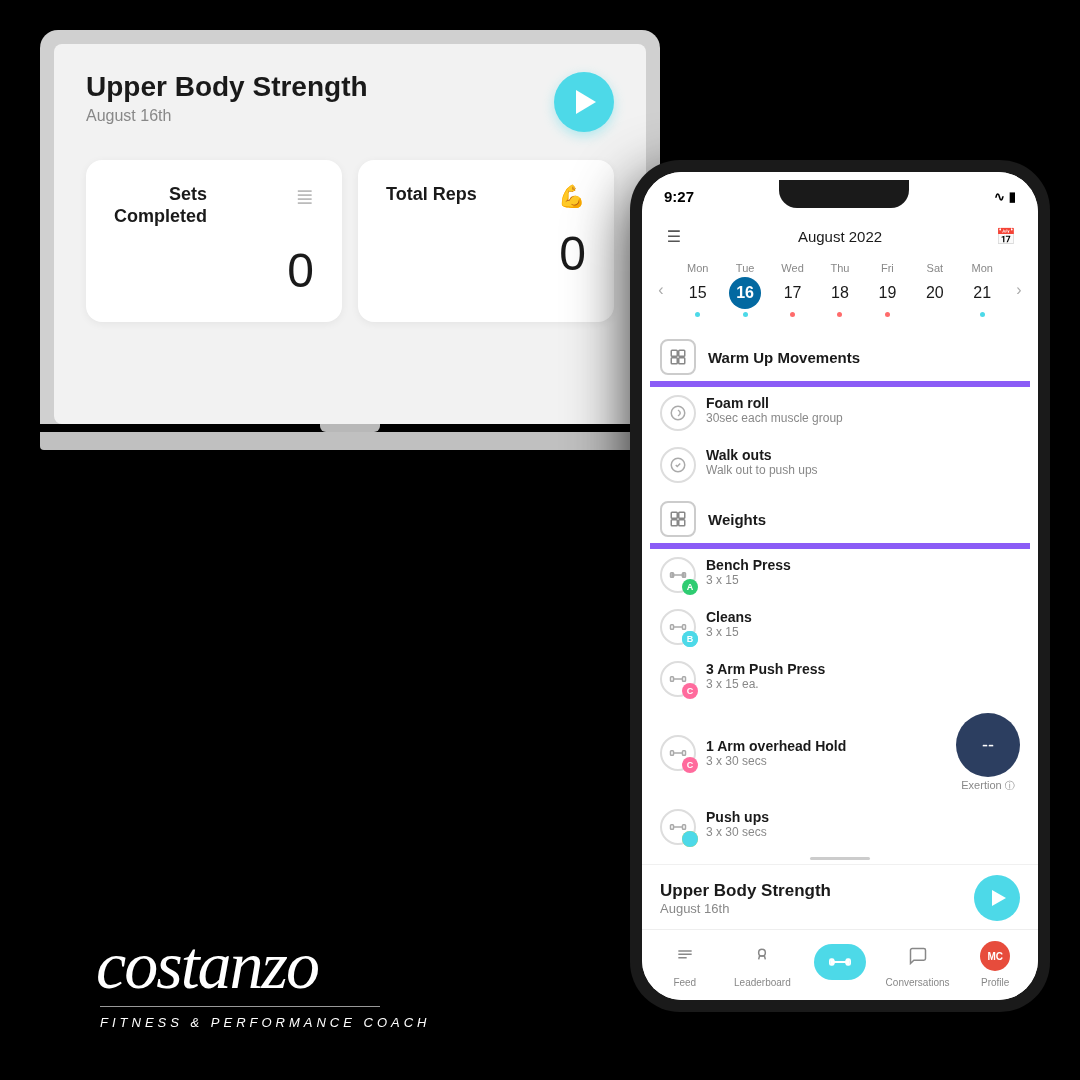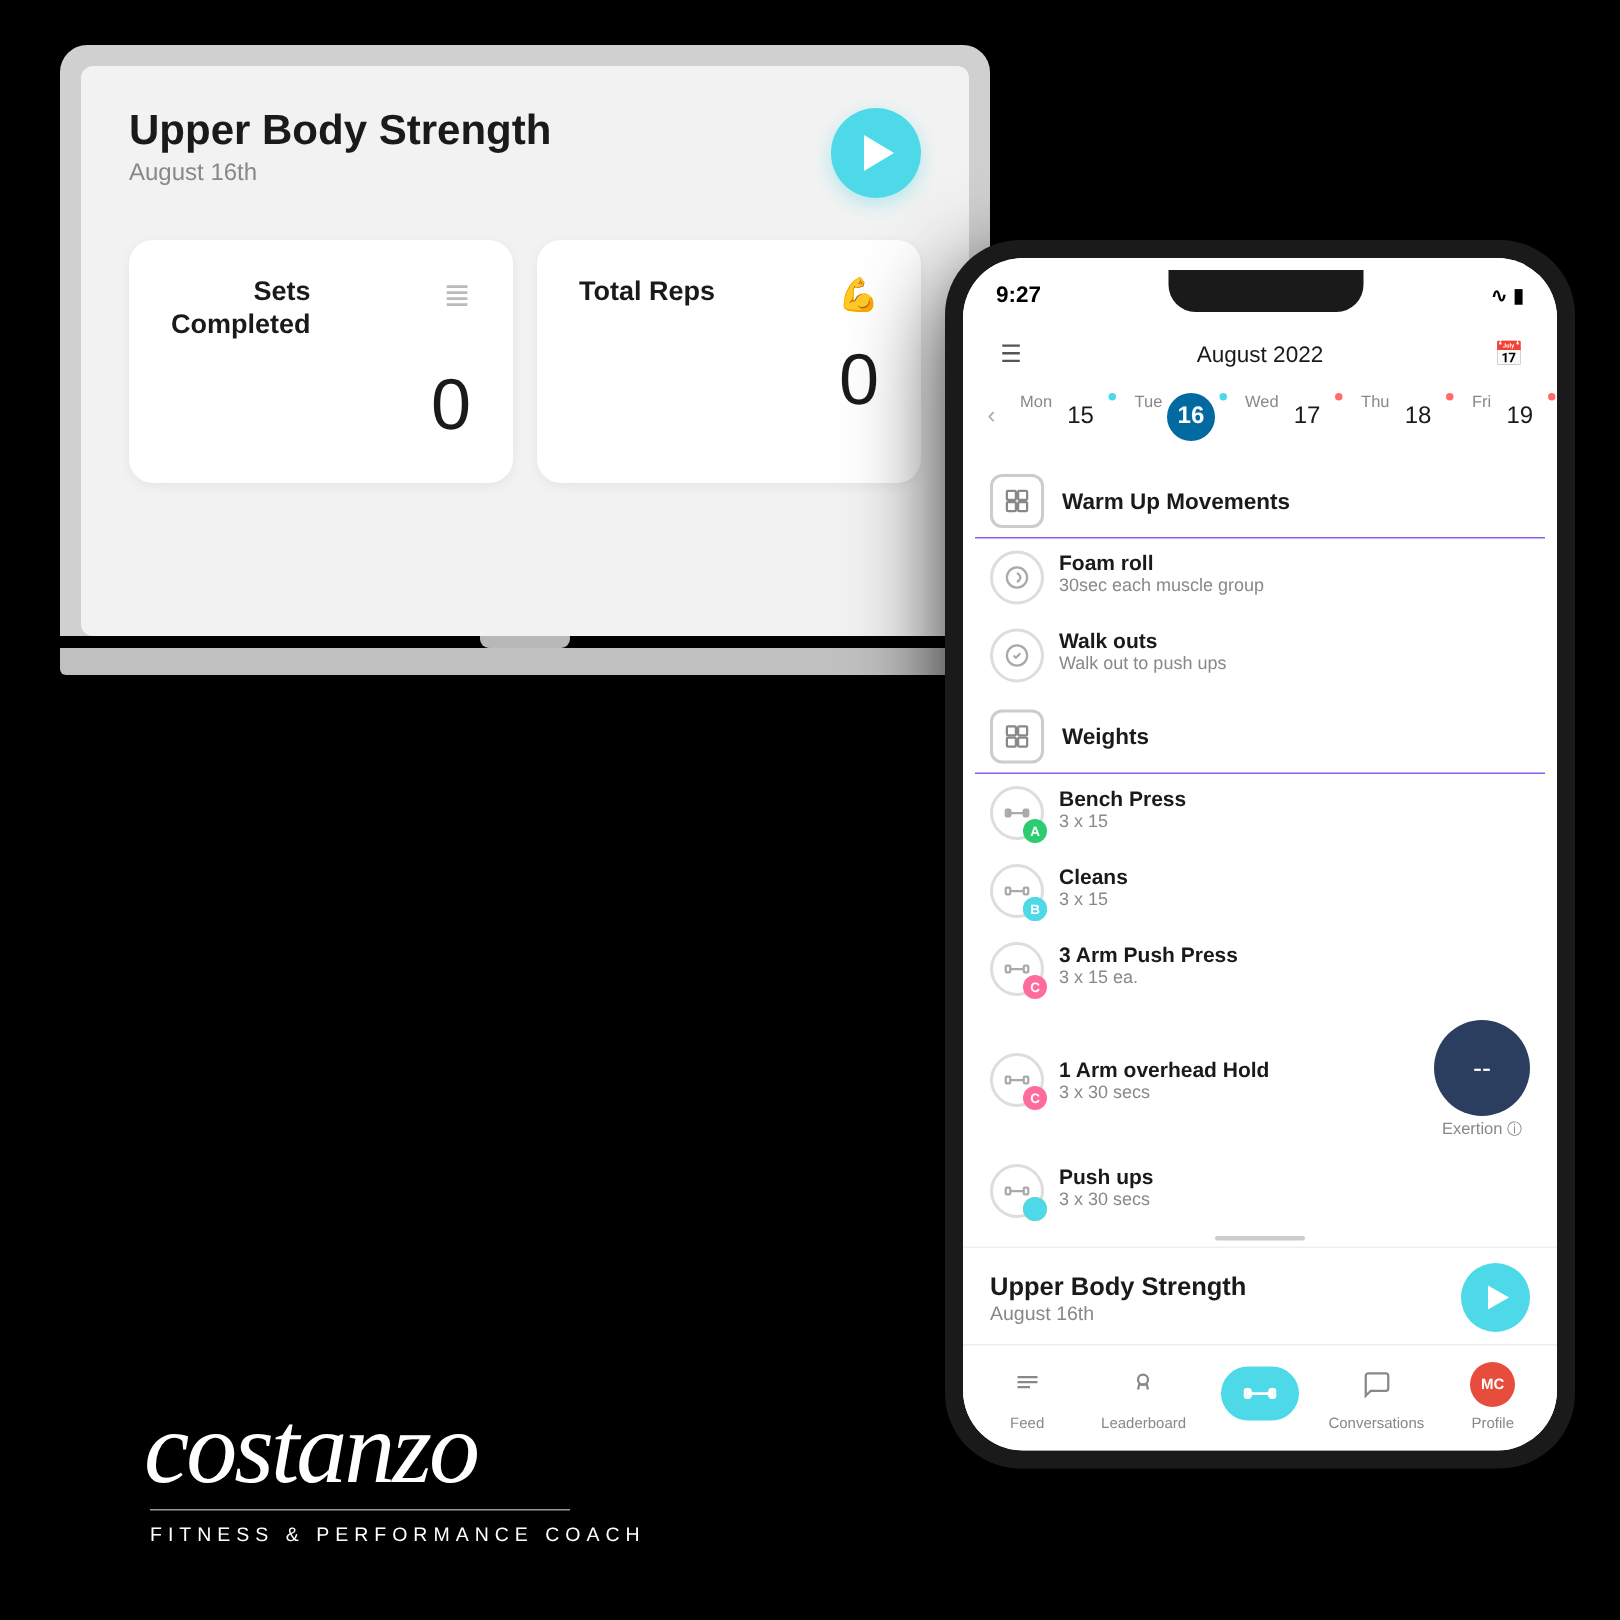--- a/index.html
+++ b/index.html
@@ -227,22 +227,22 @@
     }
 
     .week-days {
       display: flex;
       flex: 1;
       justify-content: space-around;
     }
 
     .day-cell {
       display: flex;
-      flex-direction: row;
-      align-items: flex-start;
+      flex-direction: column;
+      align-items: center;
       gap: 3px;
       padding: 4px 6px;
     }
 
     .day-name {
       font-size: 11px;
       color: #888;
       font-weight: 500;
     }
 
@@ -279,21 +279,21 @@
       padding: 0 8px;
       overflow-y: auto;
       max-height: 560px;
     }
 
     .section-header {
       display: flex;
       align-items: center;
       gap: 12px;
       padding: 10px 10px 6px;
-      border-bottom: 1px solid #8b5cf6;
+      border-bottom: 6px solid #8b5cf6;
     }
 
     .section-icon {
       width: 36px;
       height: 36px;
       border: 2px solid #ccc;
       border-radius: 8px;
       display: flex;
       align-items: center;
       justify-content: center;
@@ -479,20 +479,21 @@
     }
 
     .logo-tagline {
       font-size: 13px;
       color: white;
       letter-spacing: 4px;
       text-transform: uppercase;
       font-weight: 400;
       margin-top: 4px;
       margin-left: 4px;
+      font-style: italic;
     }
 
     .logo-underline {
       width: 280px;
       height: 1px;
       background: white;
       margin: 6px 0 8px 4px;
       opacity: 0.6;
     }
 

